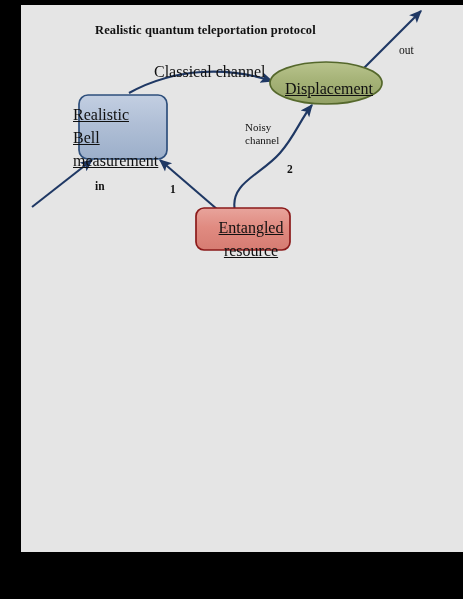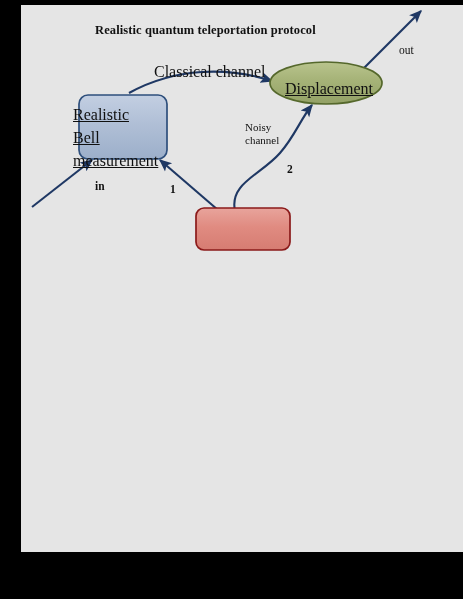--- a/index.html
+++ b/index.html
@@ -163,20 +163,22 @@
       <ellipse cx="305" cy="78" rx="56" ry="21" fill="url(#gradGreen)" stroke="#55682c" stroke-width="1.7"></ellipse>
     </g>
   </svg>
 
   <div class="txt" id="page-title">Realistic quantum teleportation protocol</div>
 
   <div class="node-text" id="bell-text">Realistic
 Bell
 measurement</div>
 
+  <div class="node-text" id="entangled-text">Entangled
+resource</div>
 
   <div class="node-text" id="displacement-text">Displacement</div>
 
   <div class="txt" id="label-classical-channel">Classical channel</div>
 
   <div class="txt" id="label-noisy-channel">Noisy
 channel</div>
 
   <div class="txt" id="label-in">in</div>
 

